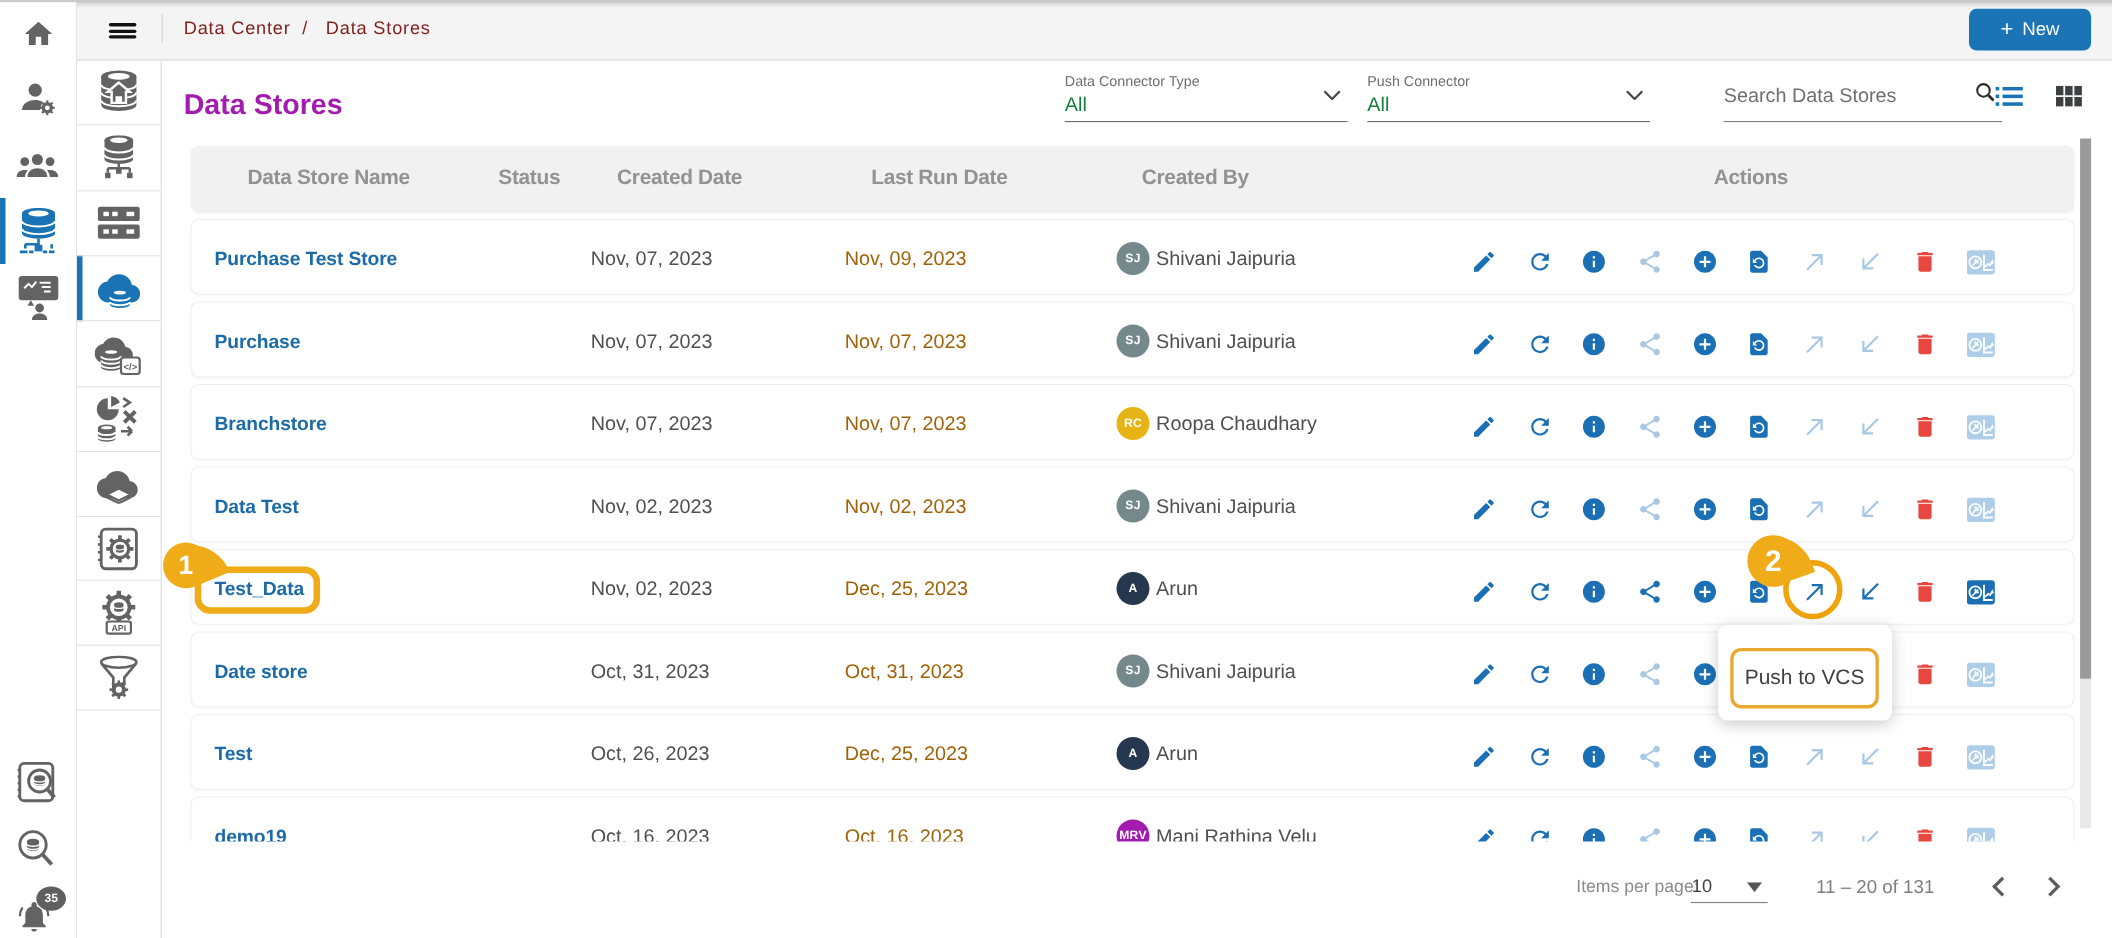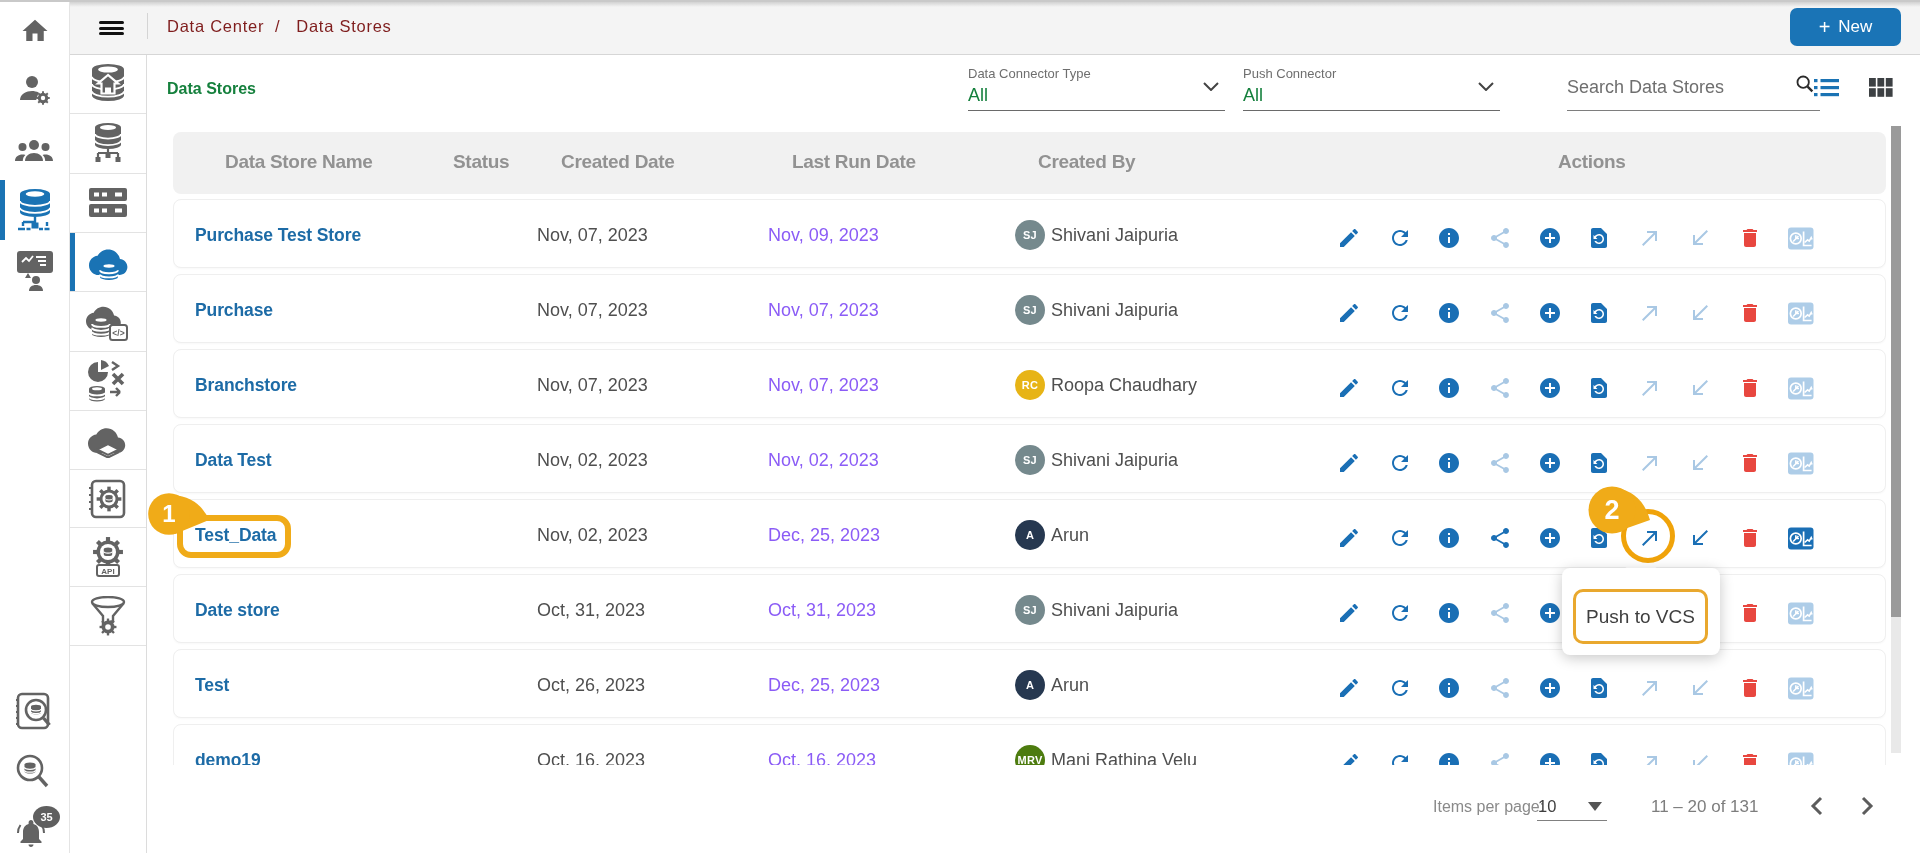--- a/index.html
+++ b/index.html
@@ -14,35 +14,35 @@
 
 #topbar { left:70px; top:0; width:1850px; height:55px; background:#f4f4f4; border-bottom:1px solid #d6d6d6; z-index:25; }
 #topbar .shadow { position:absolute; left:0; top:0; width:100%; height:7px;
   background:linear-gradient(#c4c4c4, rgba(255,255,255,0)); }
 #crumb { position:absolute; left:97px; top:17px; font-size:16.5px; color:#7f1d1d; letter-spacing:.75px;}
 #newbtn { position:absolute; left:1720px; top:8px; width:111px; height:38px; background:#1a74b6;
   border-radius:7px; color:#fff; font-size:17px; display:flex; align-items:center; justify-content:center; }
 #hamb { position:absolute; left:29px; top:21px; width:25px; height:15px; }
 #hamb div { height:3.1px; background:#111; border-radius:2px; margin-bottom:2.5px;}
 
-#title { left:167px; top:80px; font-size:16px; font-weight:bold; color:#15803d; z-index:5;}
+#title { left:167px; top:80px; font-size:26px; font-weight:bold; color:#a21caf; z-index:5;}
 .mat { position:absolute; border-bottom:1.4px solid #6a6a6a; }
 .mat .lab { position:absolute; left:0; top:0; font-size:13px; color:#6e6e6e; }
 .mat .val { position:absolute; left:0; top:19px; font-size:18px; color:#15803d; }
 .mat .chev { position:absolute; right:6px; top:16px; }
 
 #tbl { left:173px; top:132px; width:1713px; height:633px; overflow:hidden; z-index:5;}
 #thead { position:absolute; left:0; top:0; width:1713px; height:62px; background:#f1f1f1; border-radius:8px;
   font-size:19px; font-weight:bold; color:#929292; letter-spacing:-.3px; }
 #thead span { position:absolute; top:19px;margin-left:26px; }
 .row { position:absolute; left:0; width:1713px; height:69px; background:#fff;
   border:1px solid #efefef; border-radius:8px; box-shadow:0 1px 2px rgba(0,0,0,.03); }
 .row .nm { position:absolute; left:21px; top:25px; font-size:17.5px; font-weight:bold; color:#1d6ba6; letter-spacing:-.1px;}
 .row .d1 { position:absolute; left:363px; top:25px; font-size:18px; color:#4f4f4f; }
-.row .d2 { position:absolute; left:594px; top:25px; font-size:18px; color:#8b5cf6; }
+.row .d2 { position:absolute; left:594px; top:25px; font-size:18px; color:#a16207; }
 .row .av { position:absolute; left:841px; top:20px; width:30px; height:30px; border-radius:50%;
   color:#fff; font-size:11px; font-weight:bold; display:flex; align-items:center; justify-content:center; letter-spacing:.3px;}
 .row .cb { position:absolute; left:877px; top:25px; font-size:18px; color:#4f4f4f; }
 .ic { position:absolute; top:26px; width:24px; height:24px; }
 
 #sbar { left:1891px; top:126px; width:10px; height:627px; background:#e9e9e9; z-index:6;}
 #sbar .thumb { position:absolute; left:0; top:0; width:10px; height:491px; background:#9a9a9a; }
 
 #pager { left:1380px; top:780px; width:540px; height:60px; z-index:5; font-size:16px; color:#8a8a8a;}
 
@@ -635,21 +635,21 @@
             <circle cx="7.8" cy="12.5" r="5.4" fill="none" stroke="#fff" stroke-width="1.7"></circle>
             <path d="M7.8 9.2 v3.3 h3.2 M5.2 15.5 l5.2-5.6" fill="none" stroke="#fff" stroke-width="1.5"></path>
             <path d="M15.6 5.5 V19.5 h8" stroke="#fff" stroke-width="1.7" fill="none"></path>
             <path d="M16.6 16.5 l3-2.6 1.6 1.2 2-3.6 .8 2" fill="none" stroke="#fff" stroke-width="1.6"></path>
           </svg></div>
       </div>
       <div class="row" style="top:592px;">
         <span class="nm">demo19</span>
         <span class="d1">Oct, 16, 2023</span>
         <span class="d2">Oct, 16, 2023</span>
-        <div class="av" style="background:#4d7c0f;">MRV</div>
+        <div class="av" style="background:#a21caf;">MRV</div>
         <span class="cb">Mani Rathina Velu</span>
         <div class="ic" style="left:1163px;"><svg width="24" height="24" viewBox="0 0 24 24">
             <path d="M3 17.25V21h3.75L17.81 9.94l-3.75-3.75L3 17.25zM20.71 7.04c.39-.39.39-1.02 0-1.41l-2.34-2.34c-.39-.39-1.02-.39-1.41 0l-1.83 1.83 3.75 3.75 1.83-1.83z" fill="#1a6fb5"></path>
           </svg></div>
         <div class="ic" style="left:1213.5px;"><svg width="24" height="24" viewBox="0 0 24 24">
             <path d="M17.65 6.35C16.2 4.9 14.21 4 12 4c-4.42 0-7.99 3.58-7.99 8s3.57 8 7.99 8c3.73 0 6.84-2.55 7.73-6h-2.08c-.82 2.33-3.04 4-5.65 4-3.31 0-6-2.69-6-6s2.69-6 6-6c1.66 0 3.14.69 4.22 1.78L13 11h7V4l-2.35 2.35z" fill="#1a6fb5"></path>
           </svg></div>
         <div class="ic" style="left:1263px;"><svg width="24" height="24" viewBox="0 0 24 24">
             <path d="M12 2C6.48 2 2 6.48 2 12s4.48 10 10 10 10-4.48 10-10S17.52 2 12 2zm1 15h-2v-6h2v6zm0-8h-2V7h2v2z" fill="#1a6fb5"></path>
           </svg></div>

